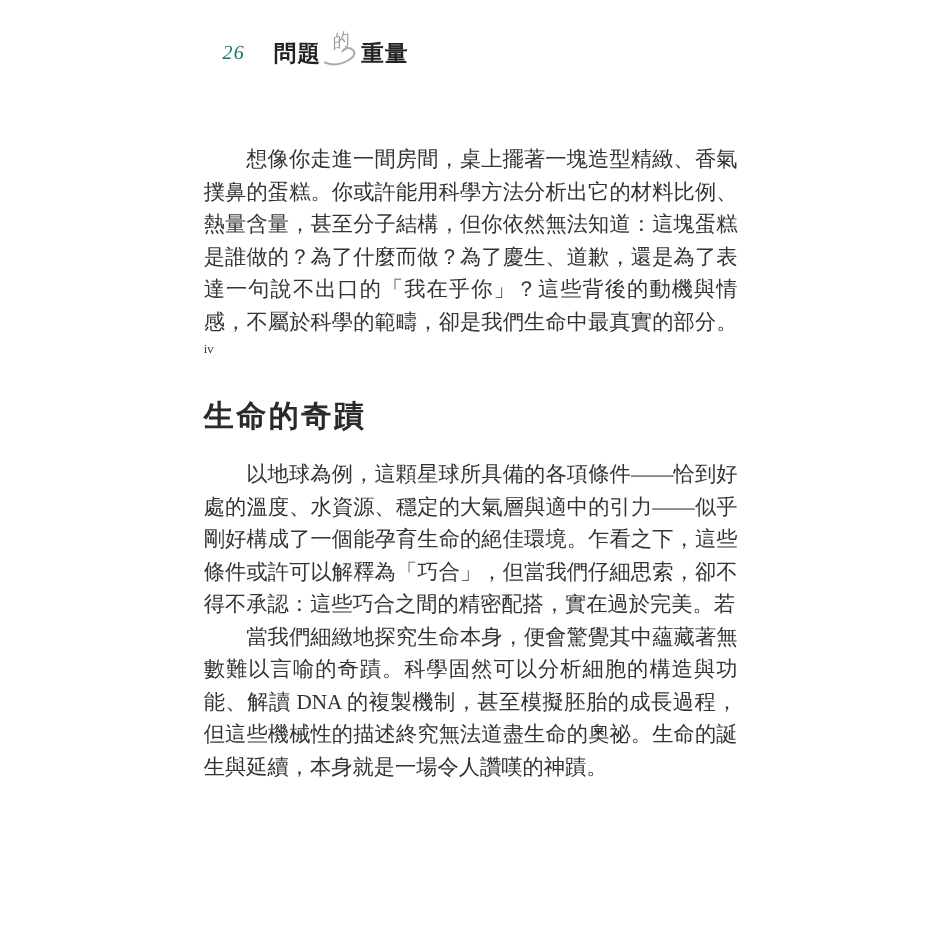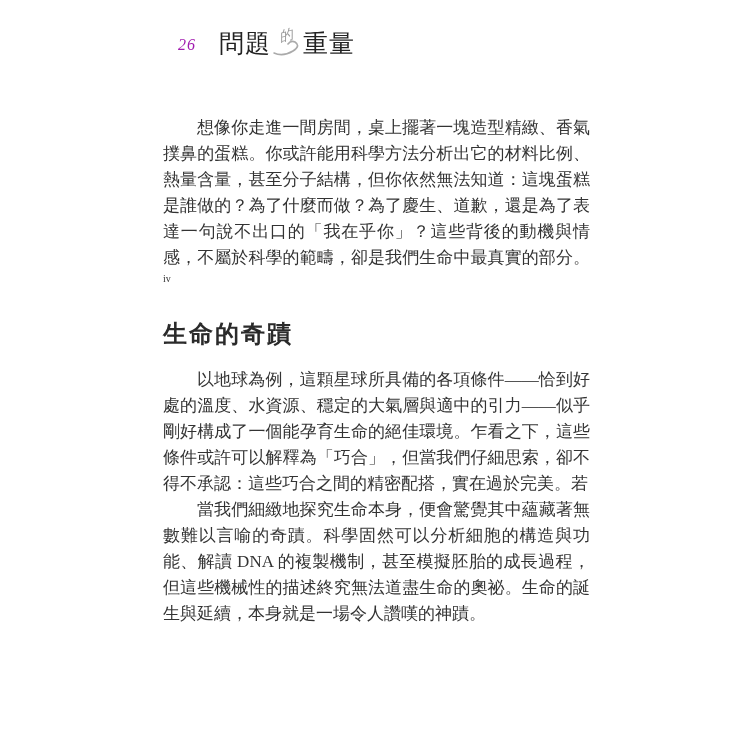--- a/index.html
+++ b/index.html
@@ -12,28 +12,28 @@
   }
   
   .header{
     position:absolute;top:27px;left:178px;height:26px;
     white-space:nowrap;
   }
   .pagenum{
     display:inline-block;
     font-style:italic;
     font-size:16px;
-    color:#a21caf;
+    color:#0f766e;
     margin-right:23px;
     letter-spacing:1px;
     vertical-align:2px;
   }
   .title-part{
-    font-weight:normal;
-    font-size:25px;
+    font-weight:bold;
+    font-size:18px;
     color:#222222;
     letter-spacing:1px;
   }
   .decor-wrap{
     display:inline-block;position:relative;
     width:32px;height:28px;vertical-align:-6px;
   }
   .decor-char{
     position:absolute;top:-3px;left:8px;
     font-size:14px;color:#9a9a9a;

